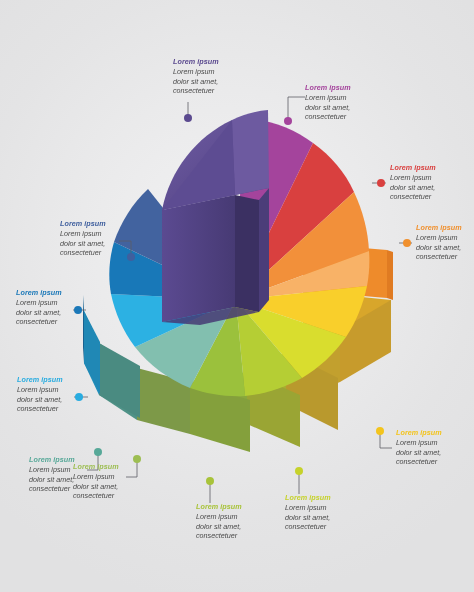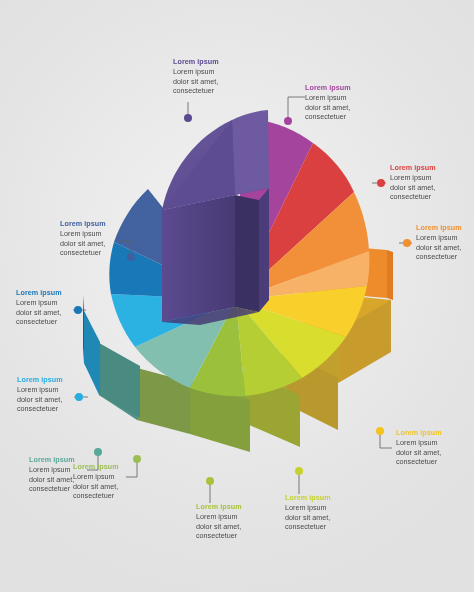--- a/index.html
+++ b/index.html
@@ -8,21 +8,21 @@
     background:#e7e7e8;
     font-family:"Liberation Sans","DejaVu Sans",sans-serif;
     overflow:hidden;
     position:relative;
   }
   #stage{
     position:absolute;inset:0;
     background:radial-gradient(ellipse 70% 60% at 48% 42%, #f2f2f3 0%, #eaeaeb 45%, #e4e4e5 75%, #e1e1e2 100%);
   }
   #chart-svg{position:absolute;left:0;top:0;width:474px;height:592px;}
-  .callout{position:absolute;}
+  .callout{position:absolute;font-style:italic;}
   .callout .ttl{
     font-size:7.2px;font-weight:bold;line-height:1.35;
     letter-spacing:.05px;margin:0;
   }
   .callout .bdy{
     font-size:7.2px;color:#4a4a4a;line-height:1.36;
     margin:0;white-space:pre-line;
   }
   .callout.right{text-align:left;}
   .callout.left{text-align:left;}

